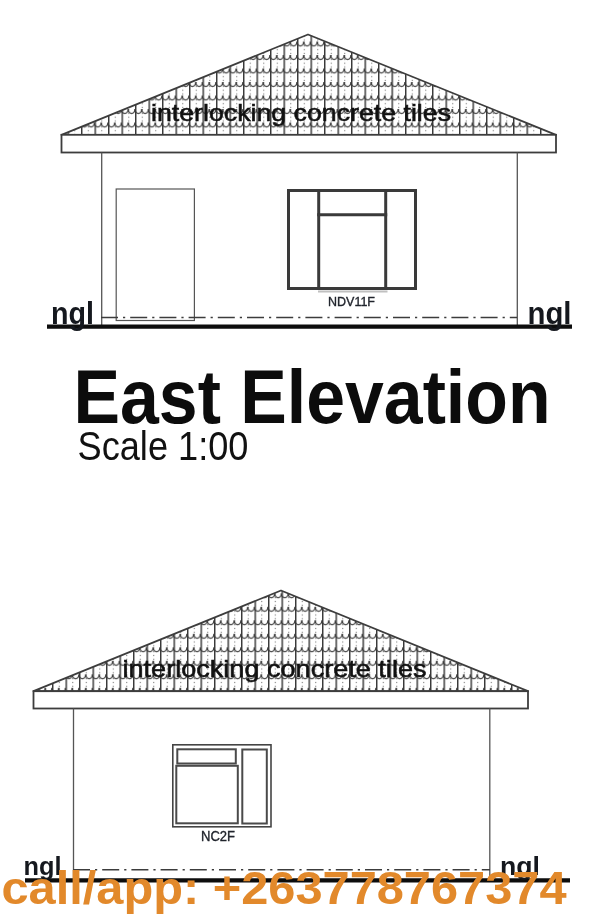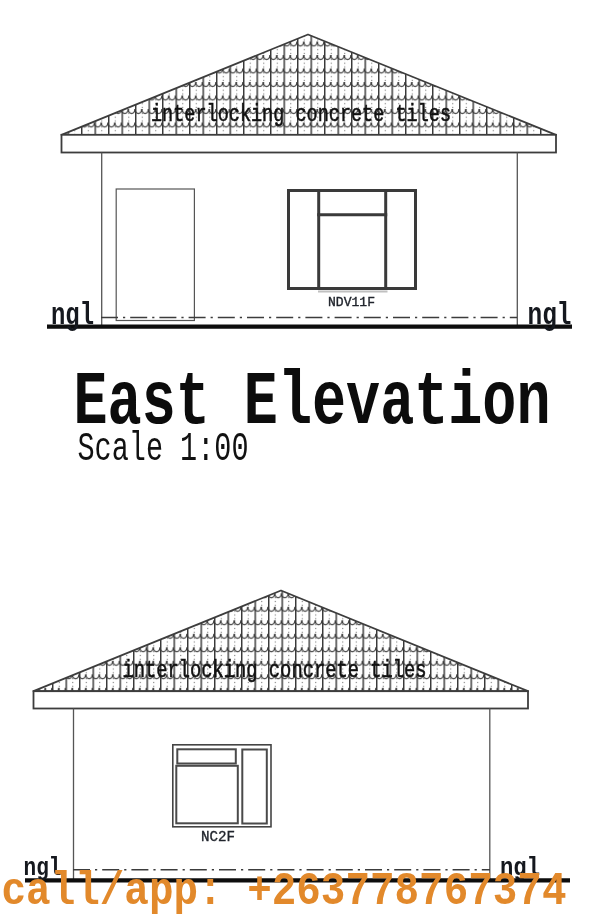--- a/index.html
+++ b/index.html
@@ -1,17 +1,17 @@
 <!DOCTYPE html>
 <html><head>
 <meta charset="utf-8">
 <style>
 html,body{margin:0;padding:0;background:#ffffff;}
 #page{position:relative;width:600px;height:914px;background:#fff;overflow:hidden;
-font-family:Liberation Mono, monospace;}
+font-family:Liberation Sans, sans-serif;}
 svg{display:block;filter:blur(0.27px);}
 </style>
 </head>
 <body>
 <div id="page">
 <svg width="600" height="914" viewBox="0 0 600 914" xmlns="http://www.w3.org/2000/svg">
 <defs>
 <pattern id="tiles1" width="13.5" height="13.5" patternUnits="userSpaceOnUse" x="67.5" y="1">
   <path d="M0.65,0 V13.5" stroke="#383838" stroke-width="1.6" fill="none"></path>
   <path d="M7.3,0 V13.5" stroke="#666" stroke-width="0.9" stroke-dasharray="1.2 2.6" fill="none"></path>

